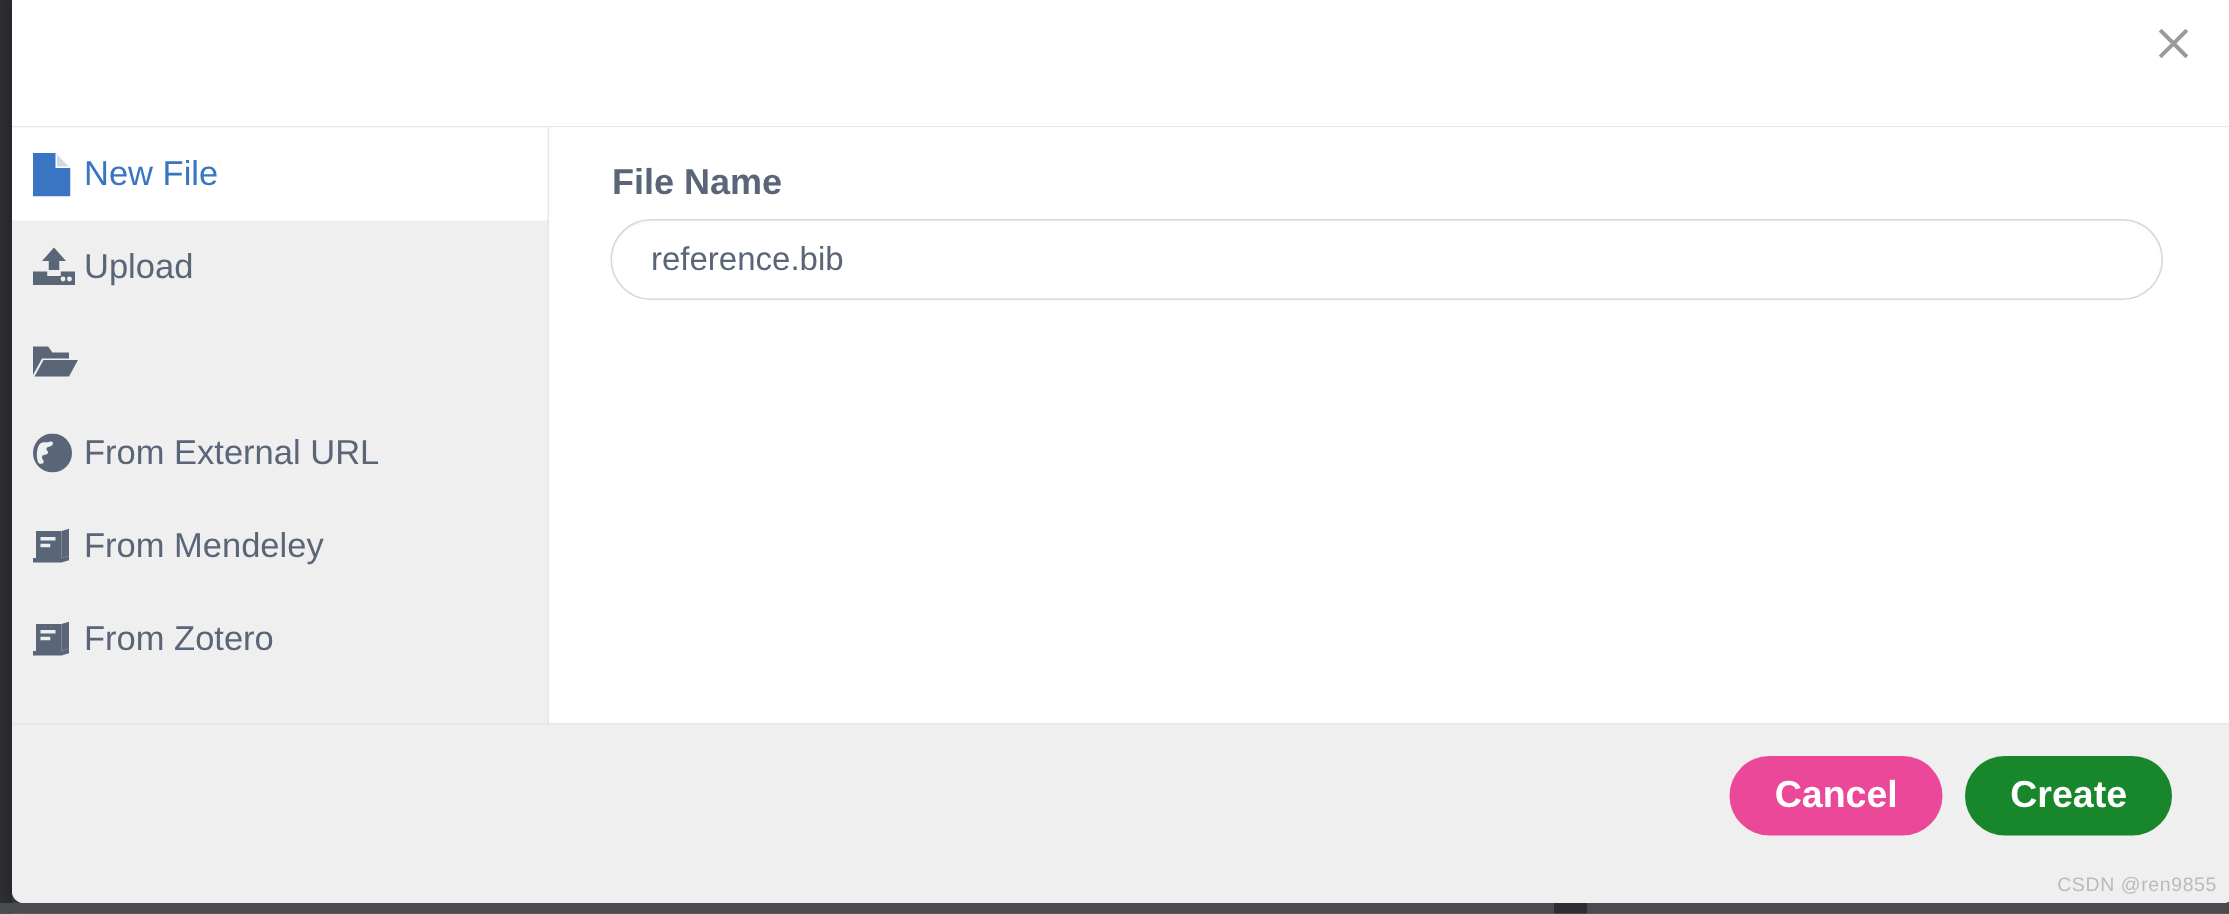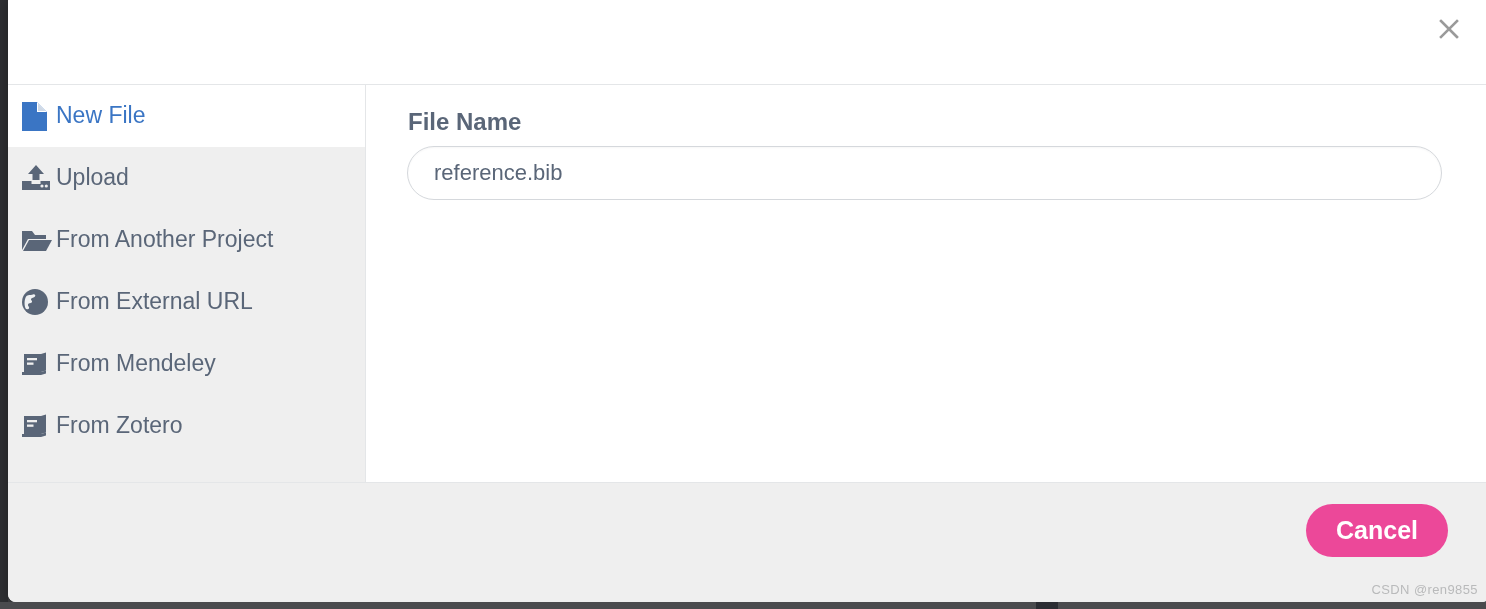--- a/index.html
+++ b/index.html
@@ -247,21 +247,20 @@
           <span class="s-label">Upload</span>
         </div>
 
         <div class="sidebar-item">
           <span class="s-icon">
             <svg width="30" height="24" viewBox="0 0 30 24">
               <path d="M0 3 H10 L13 7 H24 V11 H6 L0 22 Z" fill="#5a6678"></path>
               <path d="M7 12 H30 L24 23 H1 Z" fill="#5a6678"></path>
             </svg>
           </span>
-          <span class="s-label">From Another Project</span>
         </div>
 
         <div class="sidebar-item">
           <span class="s-icon">
             <svg width="26" height="26" viewBox="0 0 26 26">
               <circle cx="13" cy="13" r="13" fill="#5a6678"></circle>
               <path d="M4.5 7 C7 5 9 6.5 11 5.5 C12.5 4.8 14 6 13 7.5 C12 9 9.5 8.5 9 10 C8.6 11.3 10.5 11.6 10 13 C9.4 14.7 6.5 13.5 6 15.5 C5.6 17.2 7.8 18 7 19.5 C6.4 20.7 4 20 4 20 C2 17.5 2 10 4.5 7 Z" fill="#eef0f2"></path>
               <path d="M17.5 4.5 C19 5.5 20 7 20 8.5 C20 10 18 10 17.5 11.5 C17.1 12.8 18.8 13.2 18.5 14.5 C18.2 15.8 16.5 15.5 16 17 C15.6 18.3 17 19.5 16 20.5 C15 21.5 13.5 21 13.5 21 C17 20.5 19 17 19.5 14 C20 11 19 7 17.5 4.5 Z" fill="#eef0f2" opacity="0"></path>
             </svg>
           </span>
@@ -299,20 +298,21 @@
       <div class="main-panel">
         <div class="field-label">File Name</div>
         <input class="filename-input" type="text" value="reference.bib" style="">
       </div>
 
     </div>
 
     <div class="modal-footer">
       <div class="footer-actions">
         <button class="btn btn-cancel">Cancel</button>
+        <button class="btn btn-create">Create</button>
       </div>
     </div>
 
   </div>
 
   <div class="page-backdrop-bottom"></div>
   <div class="page-backdrop-bottom-dark"></div>
 
   <div class="watermark">CSDN @ren9855</div>
 

